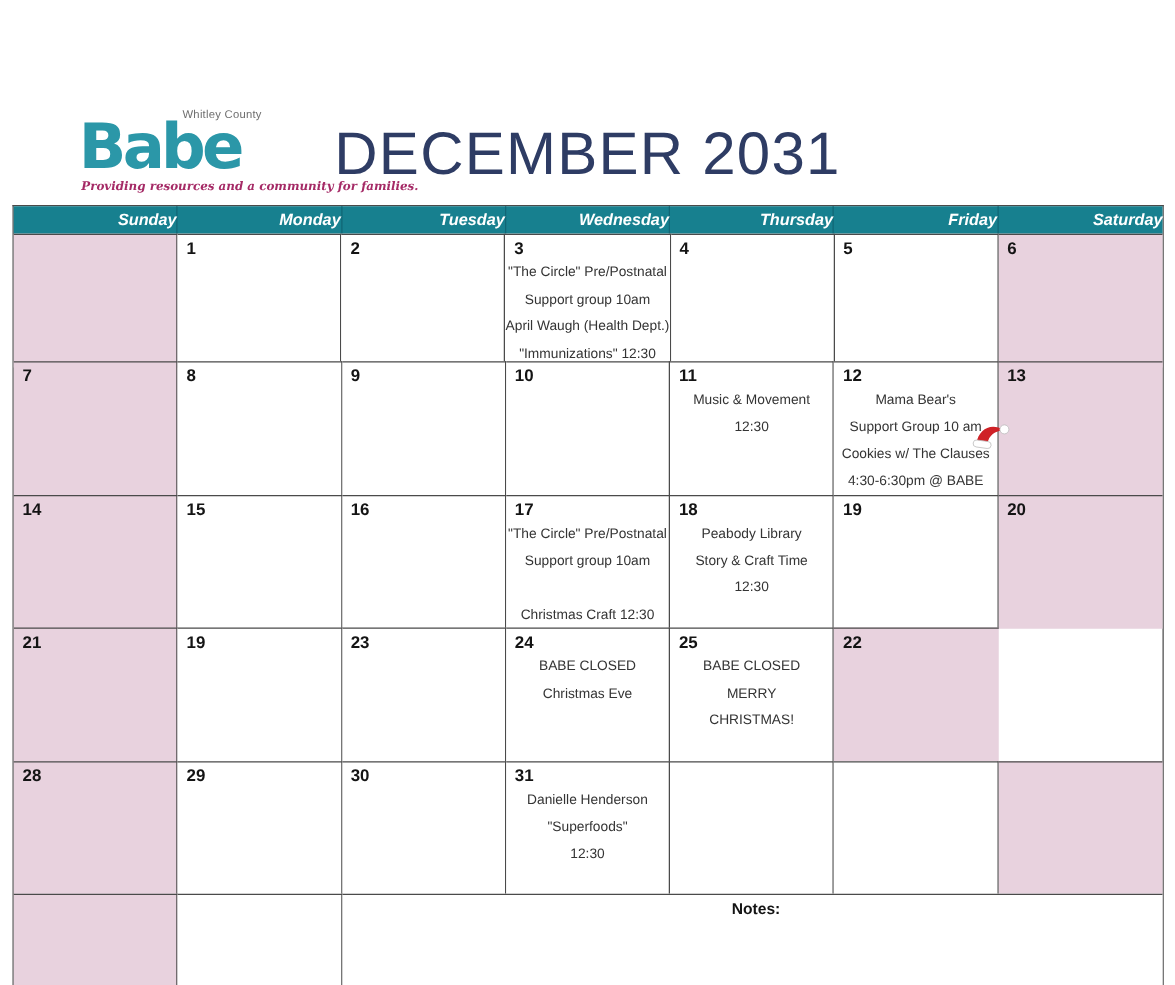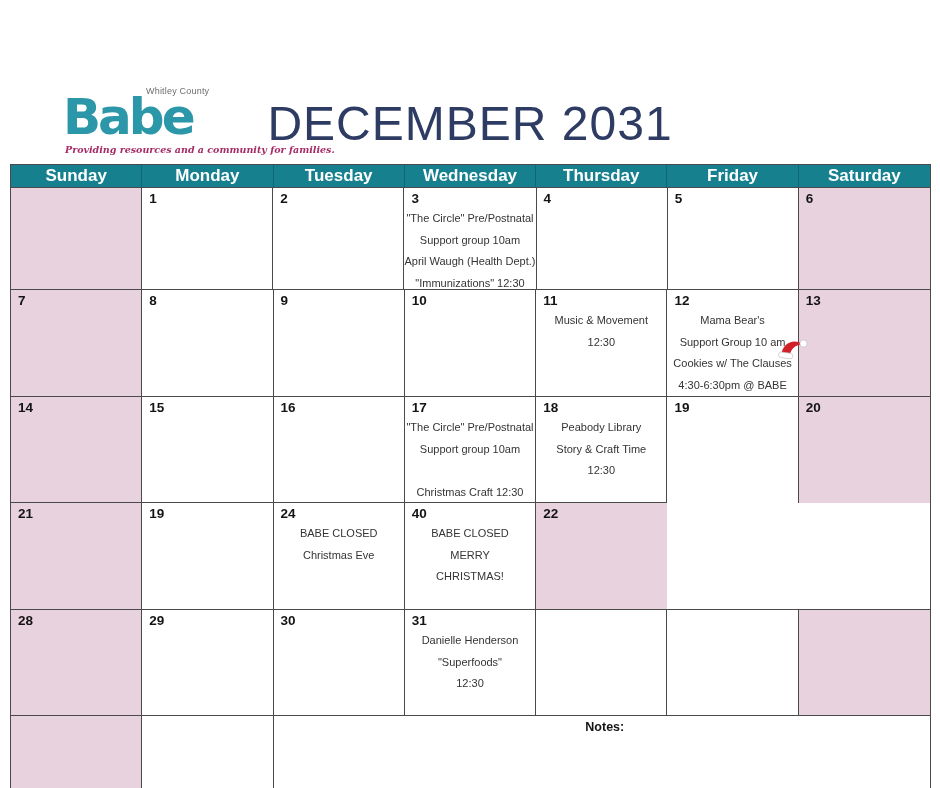--- a/index.html
+++ b/index.html
@@ -15,22 +15,22 @@
                 font-style:italic;color:#a52a66;font-family:"DejaVu Serif",serif;white-space:nowrap;}
   .month-title{position:absolute;left:245px;top:48px;width:450px;text-align:center;
                font-size:48px;color:#2e3c64;letter-spacing:1px;font-family:"Liberation Sans",sans-serif;}
 
   
   .calendar{position:absolute;left:10px;top:116px;width:919px;border:1px solid #4a4a4a;
             border-bottom:2px solid #555;}
   .cal-row{display:grid;grid-template-columns:repeat(7,1fr);}
   .cal-row.notes-row{grid-template-columns:131.3px 131.3px 1fr;}
   .dayhead-row{height:22px;background:#17808f;}
-  .dayhead{color:#ffffff;font-weight:bold;font-size:17px;text-align:center;line-height:22px;
-           border-right:1px solid #116575;}
+  .dayhead{color:#ffffff;font-weight:bold;font-size:13px;text-align:right;line-height:22px;
+           border-right:1px solid #116575;font-style:italic;}
   .dayhead:last-child{border-right:none;}
   .r1{height:102px;} .r2{height:107px;} .r3{height:106px;} .r4{height:107px;} .r5{height:106px;}
   .notes-row{height:94px;text-align:center;}
   .cell{position:relative;background:#ffffff;border-right:1px solid #4a4a4a;border-top:1px solid #4a4a4a;
         overflow:visible;}
   .cell:last-child{border-right:none;}
   .cell.pink{background:#e8d2de;}
   .date{font-weight:bold;font-size:13.5px;color:#141414;padding:3px 0 0 7px;line-height:15px;}
   .events{margin-top:2px;text-align:center;font-size:11px;color:#343434;line-height:21.5px;}
   .ev{white-space:nowrap;min-height:21.5px;}
@@ -166,28 +166,31 @@
     </div>
 
     <div class="cal-row r4">
       <div class="cell pink">
         <div class="date">21</div>
       </div>
       <div class="cell">
         <div class="date">19</div>
       </div>
       <div class="cell">
+        <div class="date">23</div>
+      </div>
+      <div class="cell">
         <div class="date">24</div>
         <div class="events">
           <div class="ev">BABE CLOSED</div>
           <div class="ev">Christmas Eve</div>
         </div>
       </div>
       <div class="cell">
-        <div class="date">40</div>
+        <div class="date">25</div>
         <div class="events">
           <div class="ev">BABE CLOSED</div>
           <div class="ev">MERRY</div>
           <div class="ev">CHRISTMAS!</div>
         </div>
       </div>
       <div class="cell pink">
         <div class="date">22</div>
       </div>
     </div>

